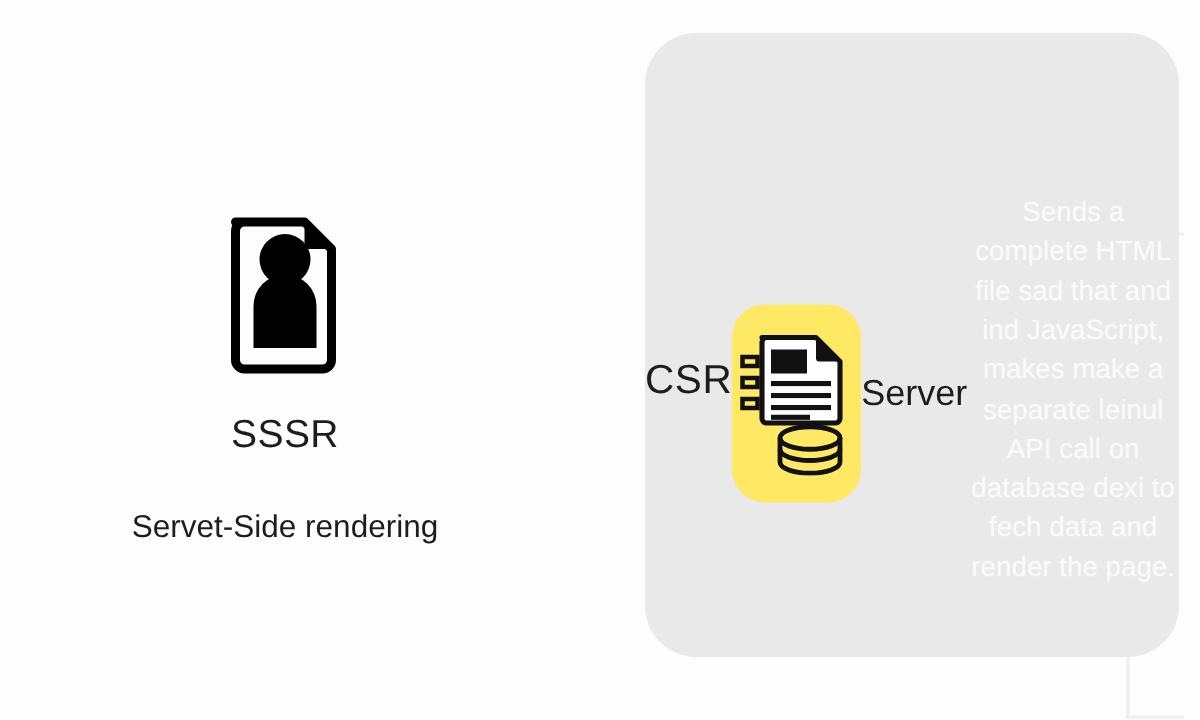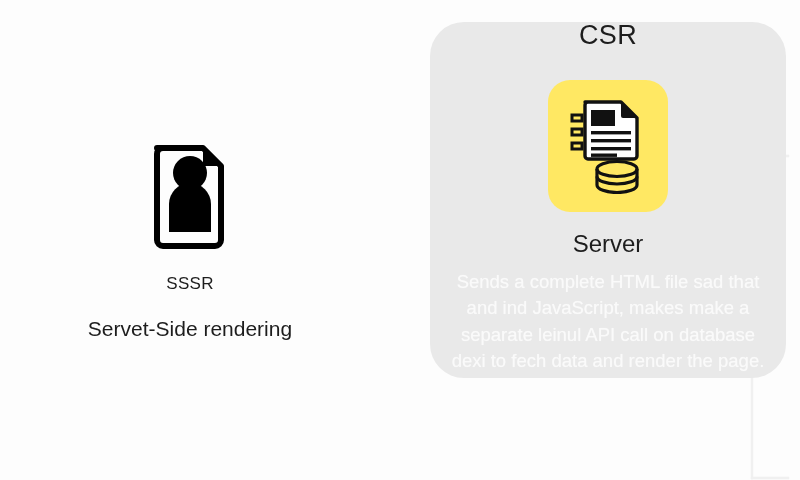--- a/index.html
+++ b/index.html
@@ -31,28 +31,28 @@
     flex-direction: column;
     align-items: center;
   }
   .ssr-icon {
     width: 86px;
     height: 112px;
     display: block;
   }
   .left-title {
     margin-top: 22px;
-    font-size: 17px;
+    font-size: 26px;
     color: #1d1d1d;
     letter-spacing: .3px;
     text-align: center;
     line-height: 1.2;
   }
   .left-sub {
-    margin-top: 22px;
+    margin-top: 34px;
     font-size: 21px;
     color: #1d1d1d;
     text-align: center;
     line-height: 1.2;
     white-space: nowrap;
   }
 
   
   .connector {
     position: absolute;
@@ -61,26 +61,27 @@
     width: 92px;
     height: 340px;
   }
 
   
   .csr-card {
     position: absolute;
     left: 430px;
     top: 22px;
     width: 356px;
-    height: 356px;
+    height: 416px;
     background: #e9e9e9;
     border-radius: 34px;
     box-sizing: border-box;
+    padding-top: 46px;
     display: flex;
-    flex-direction: column;
+    flex-direction: row;
     align-items: center;
   }
   .csr-title {
     font-size: 27px;
     color: #1d1d1d;
     letter-spacing: .4px;
     line-height: 1;
   }
   .tile {
     margin-top: 31px;

